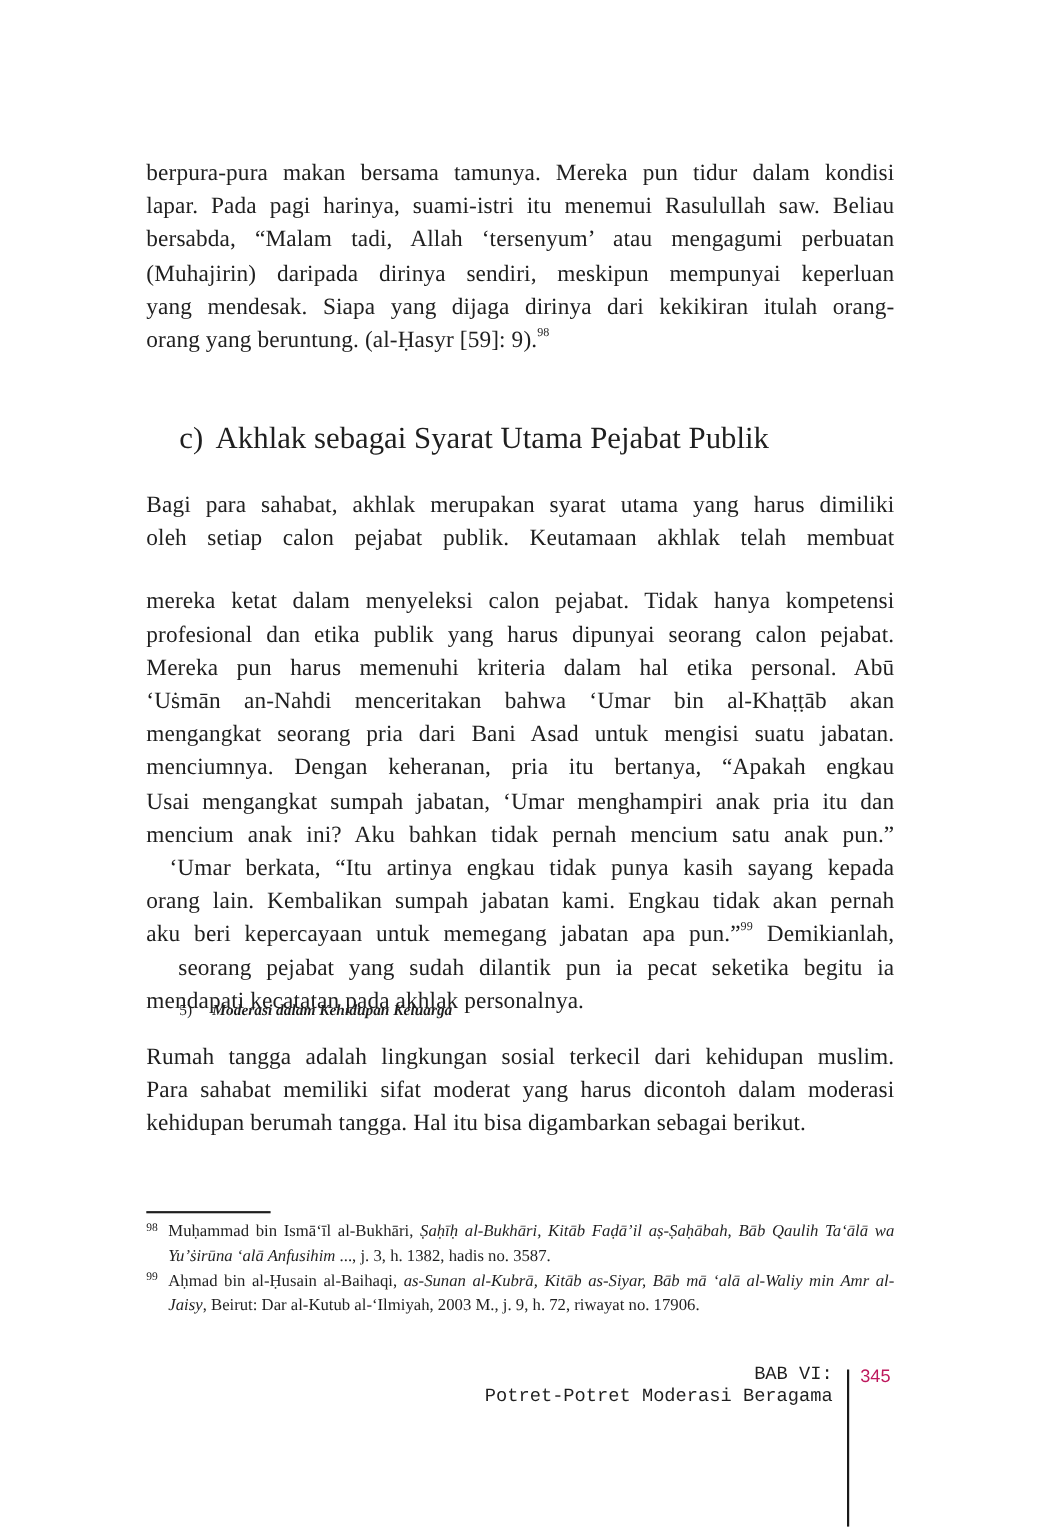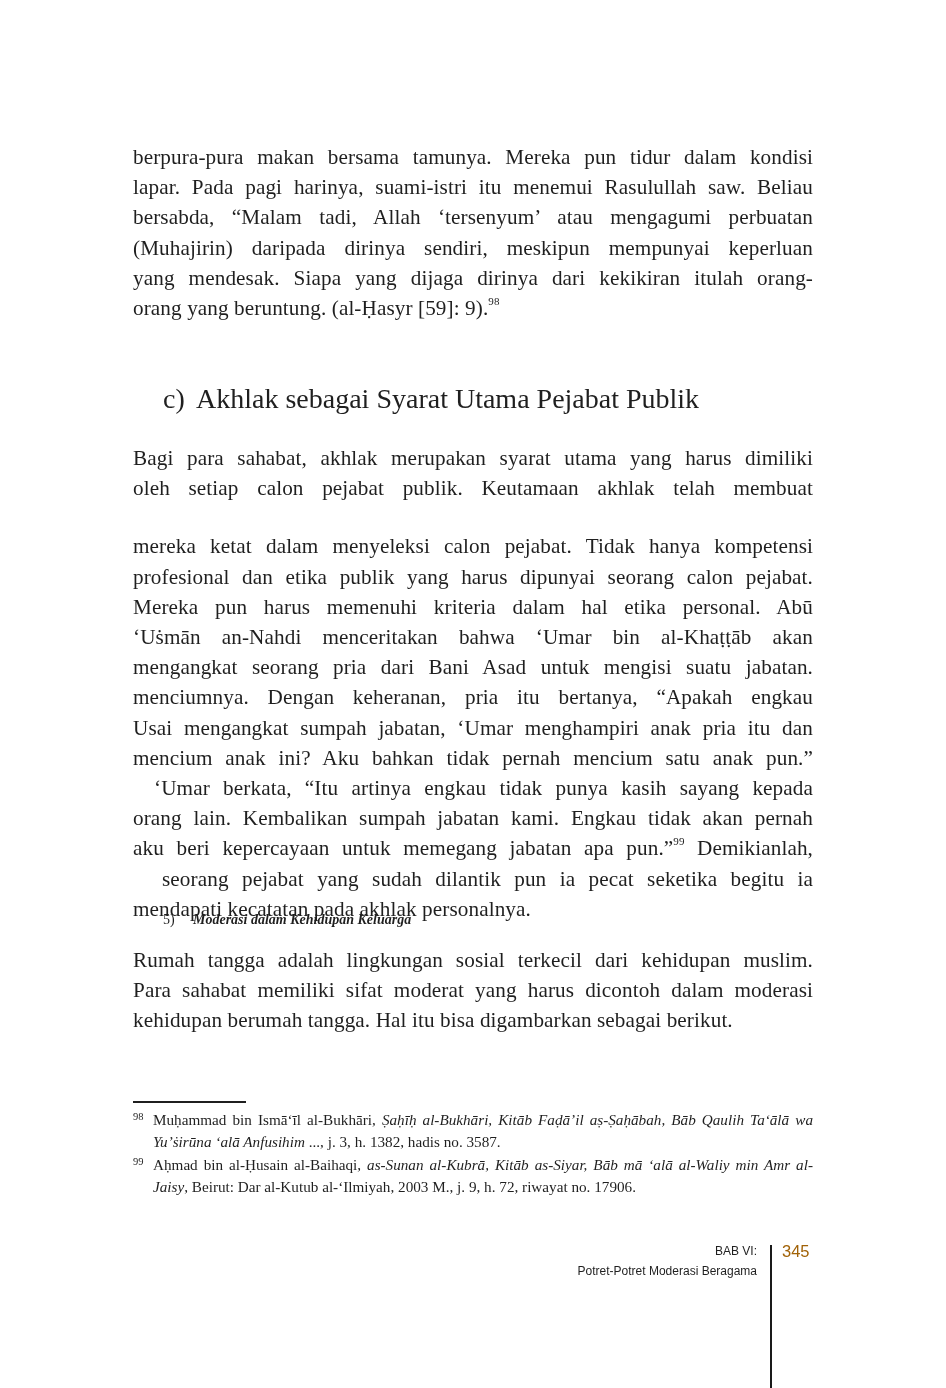--- a/index.html
+++ b/index.html
@@ -14,23 +14,23 @@
   #p2 { top: 443px; }
   #h-5 { top: 905px; font-size: 14px; line-height: 30px; padding-left: 30px; }
   #h-5 .mark { display: inline-block; width: 30px; font-style: normal; }
   #h-5 .ttl { font-style: italic; font-weight: bold; }
   #p3 { top: 945px; }
   .rule { position: absolute; left: 133px; top: 1101px; width: 113px; height: 2px; background: #1f1f1f; }
   .fnotes { position: absolute; left: 133px; width: 680px; font-family: "Liberation Serif", "DejaVu Serif", serif; font-size: 15.2px; line-height: 22px; top: 1109px; }
   .fnote { position: relative; padding-left: 20px; text-align: justify; margin: 0 0 1px 0; }
   .fnote .num { position: absolute; left: 0; top: -3px; font-size: 10.5px; }
   .fnote i { font-style: italic; }
-  .footer-label { position: absolute; right: 189px; top: 1241px; text-align: right; font-family: Liberation Sans, sans-serif; font-size: 12px; line-height: 20px; color: #1f1f1f; }
+  .footer-label { position: absolute; right: 189px; top: 1241px; text-align: right; font-family: Liberation Mono, monospace; font-size: 17px; line-height: 20px; color: #1f1f1f; }
   .footer-bar { position: absolute; left: 770px; top: 1245px; width: 2px; height: 143px; background: #1a1a1a; }
-  .page-num { position: absolute; left: 782px; top: 1242px; font-family: "Liberation Sans", "DejaVu Sans", sans-serif; font-size: 16.5px; color: #a16207; }
+  .page-num { position: absolute; left: 782px; top: 1242px; font-family: "Liberation Sans", "DejaVu Sans", sans-serif; font-size: 16.5px; color: #be185d; }
 </style>
 </head>
 <body>
 
 <div class="col para" id="p1">
   <div style="text-align-last: justify;">berpura-pura makan bersama tamunya. Mereka pun tidur dalam kondisi</div>
   <div style="text-align-last: justify;">lapar. Pada pagi harinya, suami-istri itu menemui Rasulullah saw. Beliau</div>
   <div style="text-align-last: justify;">bersabda, “Malam tadi, Allah ‘tersenyum’ atau mengagumi perbuatan</div>
   <div style="text-align-last: justify;">(Muhajirin) daripada dirinya sendiri, meskipun mempunyai keperluan</div>
   <div style="text-align-last: justify;">yang mendesak. Siapa yang dijaga dirinya dari kekikiran itulah orang-</div>

